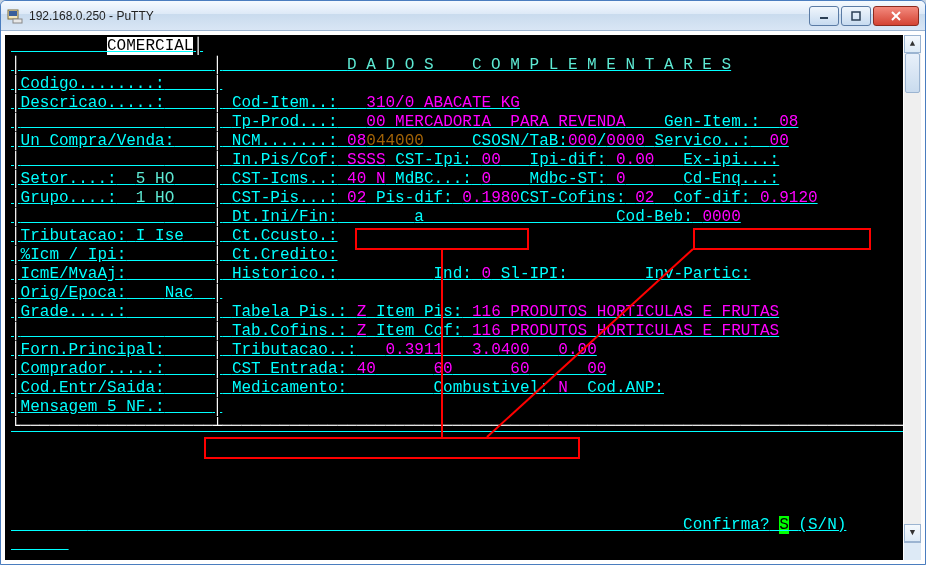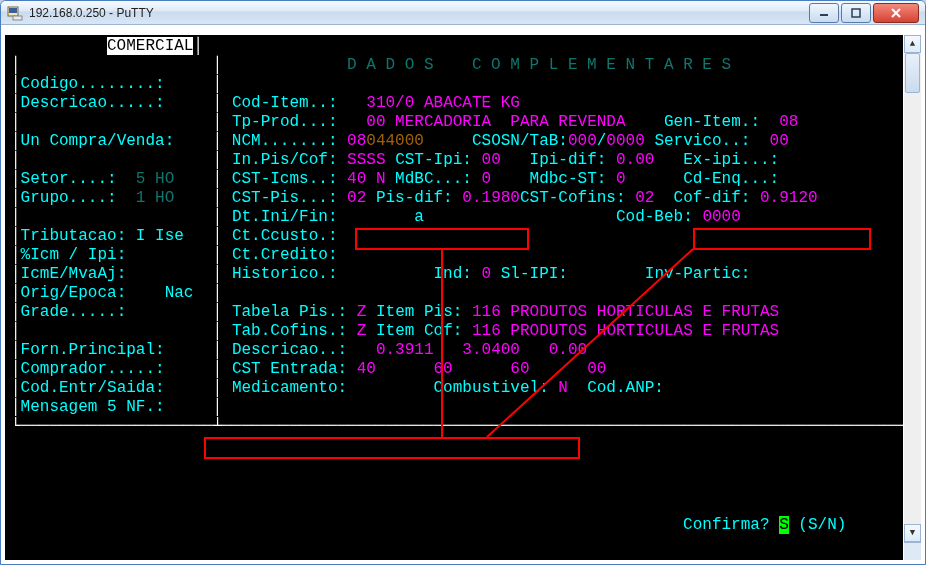--- a/index.html
+++ b/index.html
@@ -13,21 +13,21 @@
     width: 926px;
     height: 565px;
     background: #fff;
     border: 1px solid #4A7DBF;
     border-radius: 6px 6px 0 0;
     box-shadow: 0 0 10px rgba(0,0,0,0.3);
     position: relative;
     overflow: hidden;
   }
   .titlebar {
-    height: 24px;
+    height: 30px;
     background: linear-gradient(to bottom, #F5FAFF 0%, #DDE9F7 45%, #C9DBEE 46%, #D9E6F5 100%);
     display: flex;
     align-items: center;
     padding: 0 6px;
     border-bottom: 1px solid #9BB4D1;
   }
   .titlebar .icon {
     width: 16px; height: 16px; margin-right: 6px;
     display: flex; align-items: center; justify-content: center;
   }
@@ -65,25 +65,25 @@
     line-height: 19px;
     overflow: hidden;
   }
   .terminal-inner {
     position: relative;
     width: 100%;
     height: 100%;
     color: #0ff;
     padding: 2px 6px;
   }
-  .row { white-space: pre; }
+  .row { white-space: pre; text-decoration: underline; }
   .wt { color: #fff; background: #000; }
   .bw { color: #000; background: #fff; }
   .cy { color: #00ffff; }
-  .ye { color: #0f766e; }
+  .ye { color: #5eead4; }
   .ma { color: #ff00ff; }
   .gr { color: #a16207; }
   
   .annot {
     position: absolute;
     border: 2px solid #f00;
     pointer-events: none;
   }
   .annot-line {
     position: absolute;
@@ -178,21 +178,21 @@
 <div class="row"><span class="wt">│</span><span class="cy">               </span><span class="cy">     </span><span class="wt">│</span> <span class="cy">In.Pis/Cof:</span> <span class="ma">SSSS</span> <span class="cy">CST-Ipi:</span> <span class="ma">00</span>   <span class="cy">Ipi-dif:</span> <span class="ma">0.00</span>   <span class="cy">Ex-ipi...:</span></div>
 <div class="row"><span class="wt">│</span><span class="cy">Setor....:</span><span class="cy">  </span><span class="ye">5 HO</span><span class="cy">    </span><span class="wt">│</span> <span class="cy">CST-Icms..:</span> <span class="ma">40 N</span> <span class="cy">MdBC...:</span> <span class="ma">0</span>    <span class="cy">Mdbc-ST:</span> <span class="ma">0</span>      <span class="cy">Cd-Enq...:</span></div>
 <div class="row"><span class="wt">│</span><span class="cy">Grupo....:</span><span class="cy">  </span><span class="ye">1 HO</span><span class="cy">    </span><span class="wt">│</span> <span class="cy">CST-Pis...:</span> <span class="ma">02</span> <span class="cy">Pis-dif:</span> <span class="ma">0.1980</span><span class="cy">CST-Cofins:</span> <span class="ma">02</span>  <span class="cy">Cof-dif:</span> <span class="ma">0.9120</span></div>
 <div class="row"><span class="wt">│</span><span class="cy">               </span><span class="cy">     </span><span class="wt">│</span> <span class="cy">Dt.Ini/Fin:</span>        <span class="cy">a</span>                    <span class="cy">Cod-Beb:</span> <span class="ma">0000</span></div>
 <div class="row"><span class="wt">│</span><span class="cy">Tributacao:</span><span class="cy"> </span><span class="cy">I Ise</span><span class="cy">   </span><span class="wt">│</span> <span class="cy">Ct.Ccusto.:</span></div>
 <div class="row"><span class="wt">│</span><span class="cy">%Icm / Ipi:</span><span class="cy">         </span><span class="wt">│</span> <span class="cy">Ct.Credito:</span></div>
 <div class="row"><span class="wt">│</span><span class="cy">IcmE/MvaAj:</span><span class="cy">         </span><span class="wt">│</span> <span class="cy">Historico.:</span>          <span class="cy">Ind:</span> <span class="ma">0</span> <span class="cy">Sl-IPI:</span>        <span class="cy">Inv-Partic:</span></div>
 <div class="row"><span class="wt">│</span><span class="cy">Orig/Epoca:</span><span class="cy">    </span><span class="cy">Nac</span><span class="cy">  </span><span class="wt">│</span></div>
 <div class="row"><span class="wt">│</span><span class="cy">Grade.....:</span><span class="cy">         </span><span class="wt">│</span> <span class="cy">Tabela Pis.:</span> <span class="ma">Z</span> <span class="cy">Item Pis:</span> <span class="ma">116 PRODUTOS HORTICULAS E FRUTAS</span></div>
 <div class="row"><span class="wt">│</span><span class="cy">               </span><span class="cy">     </span><span class="wt">│</span> <span class="cy">Tab.Cofins.:</span> <span class="ma">Z</span> <span class="cy">Item Cof:</span> <span class="ma">116 PRODUTOS HORTICULAS E FRUTAS</span></div>
-<div class="row"><span class="wt">│</span><span class="cy">Forn.Principal:</span><span class="cy">     </span><span class="wt">│</span> <span class="cy">Descricao..:</span>   <span class="ma">0.3911</span>   <span class="ma">3.0400</span>   <span class="ma">0.00</span></div>
+<div class="row"><span class="wt">│</span><span class="cy">Forn.Principal:</span><span class="cy">     </span><span class="wt">│</span> <span class="cy">Tributacao..:</span>   <span class="ma">0.3911</span>   <span class="ma">3.0400</span>   <span class="ma">0.00</span></div>
 <div class="row"><span class="wt">│</span><span class="cy">Comprador.....:</span><span class="cy">     </span><span class="wt">│</span> <span class="cy">CST Entrada:</span> <span class="ma">40</span>      <span class="ma">60</span>      <span class="ma">60</span>      <span class="ma">00</span></div>
 <div class="row"><span class="wt">│</span><span class="cy">Cod.Entr/Saida:</span><span class="cy">     </span><span class="wt">│</span> <span class="cy">Medicamento:</span>         <span class="cy">Combustivel:</span> <span class="ma">N</span>  <span class="cy">Cod.ANP:</span></div>
 <div class="row"><span class="wt">│</span><span class="cy">Mensagem 5 NF.:</span><span class="cy">     </span><span class="wt">│</span></div>
 <div class="row"><span class="wt">└────────────────────┴───────────────────────────────────────────────────────────────────────</span></div>
 
       <div class="prompt-line row">
         <span class="wt">                                                              </span><span class="cy">Confirma?</span> <span class="green-bg">S</span> <span class="cy">(S/N)</span>
       </div>
 
       <div class="annot" style="left:350px; top:193px; width:174px; height:22px;"></div>

